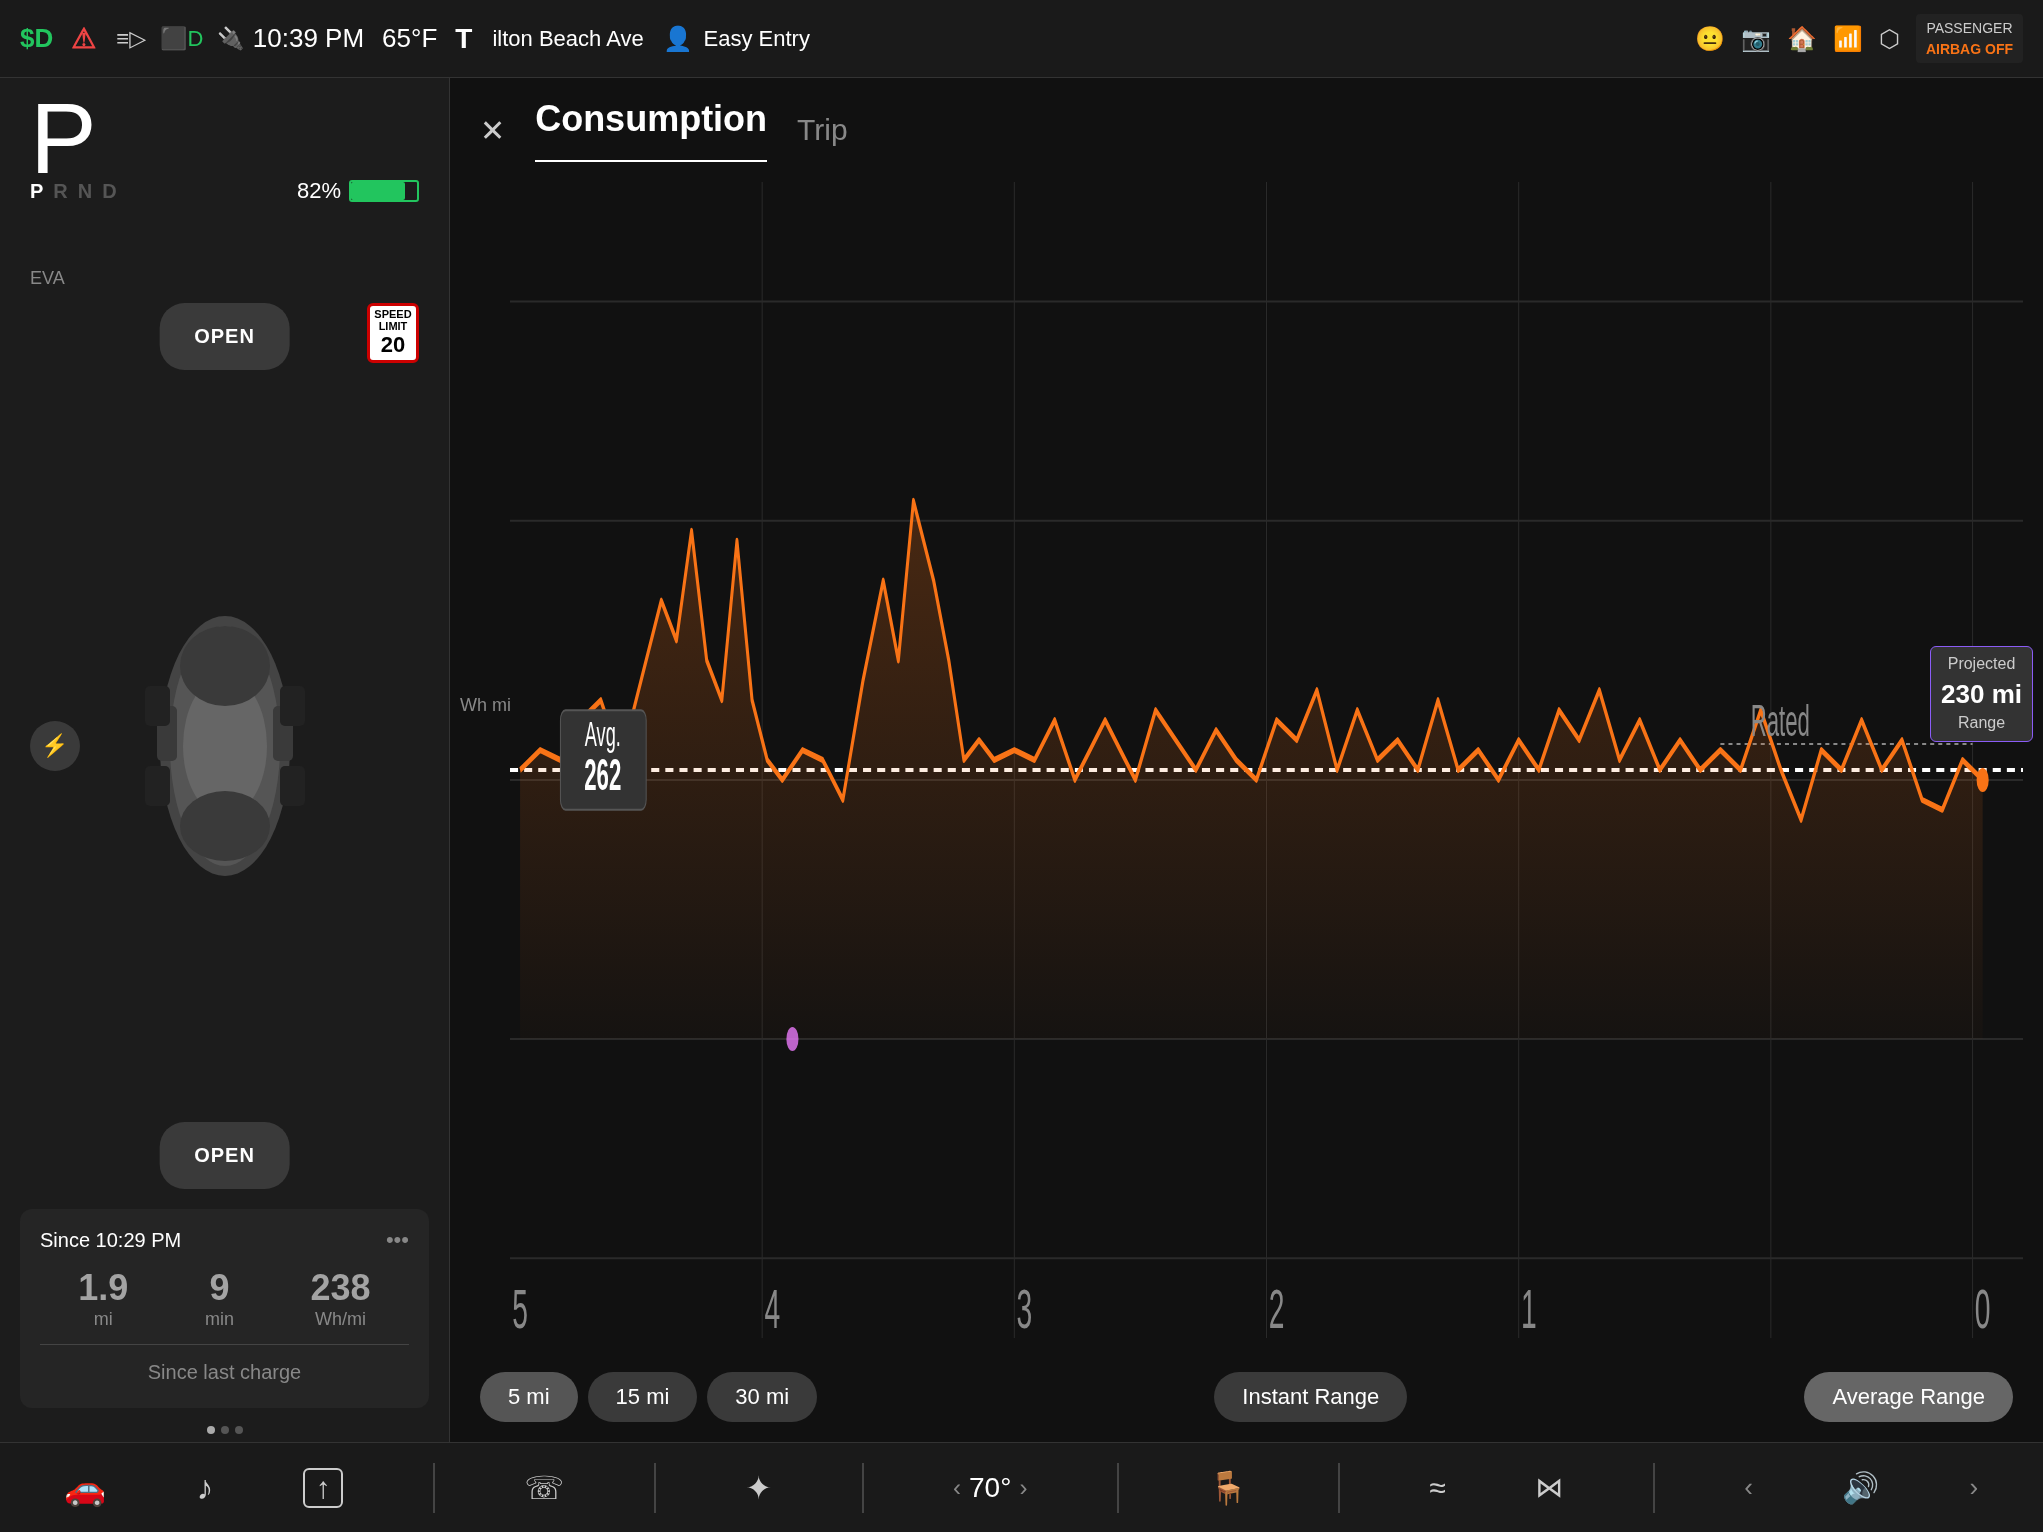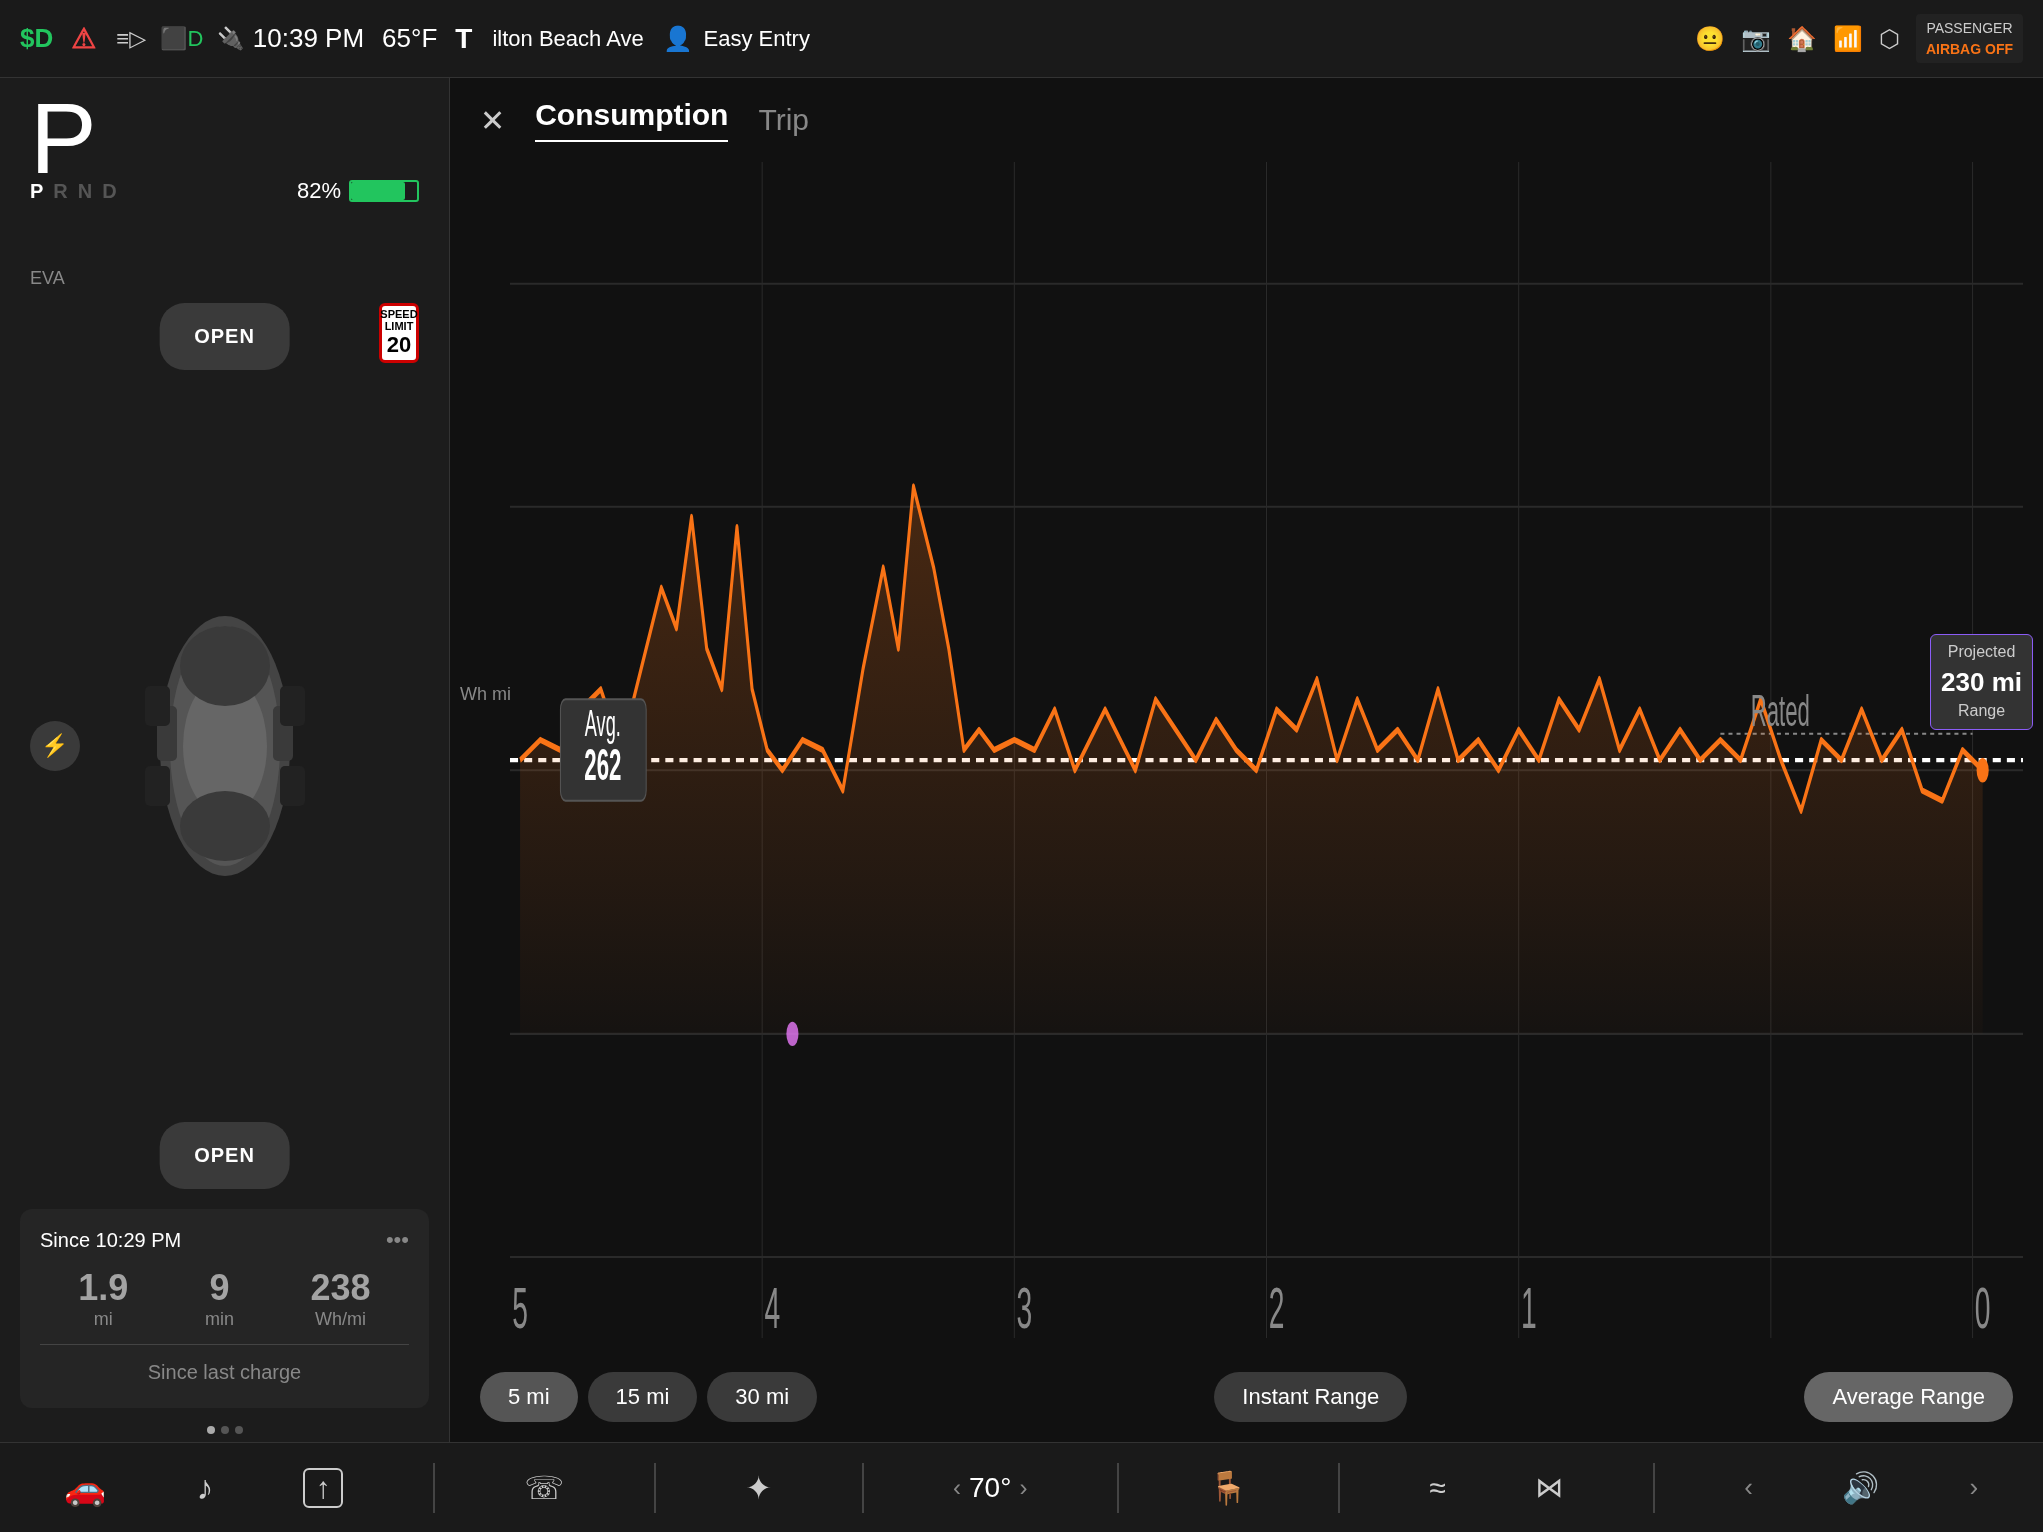--- a/index.html
+++ b/index.html
@@ -154,21 +154,21 @@
       letter-spacing: 1px;
       cursor: pointer;
     }
     .open-btn-top { top: 10px; left: 50%; transform: translateX(-50%); }
     .open-btn-bottom { bottom: 10px; left: 50%; transform: translateX(-50%); }
 
     .speed-limit-sign {
       position: absolute;
       top: 10px;
       right: 30px;
-      width: 40px;
+      width: 52px;
       height: 60px;
       background: #fff;
       border: 3px solid #cc0000;
       border-radius: 6px;
       display: flex;
       flex-direction: column;
       align-items: center;
       justify-content: center;
     }
     .speed-limit-text {
@@ -276,24 +276,24 @@
     }
     .close-btn {
       color: #ccc;
       font-size: 30px;
       cursor: pointer;
       background: none;
       border: none;
     }
     .tab-consumption {
       color: #fff;
-      font-size: 30px;
+      font-size: 36px;
       font-weight: 600;
       border-bottom: 2px solid #fff;
-      padding-bottom: 8px;
+      padding-bottom: 20px;
     }
     .tab-trip {
       color: #888;
       font-size: 30px;
       cursor: pointer;
     }
 
     
     .chart-container {
       flex: 1;

